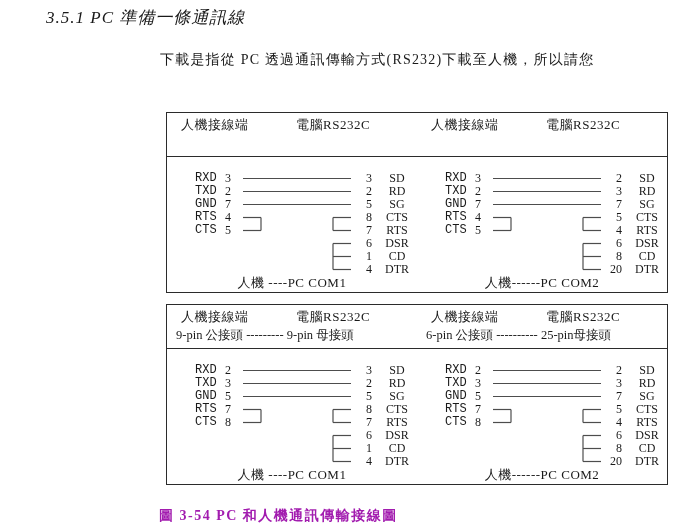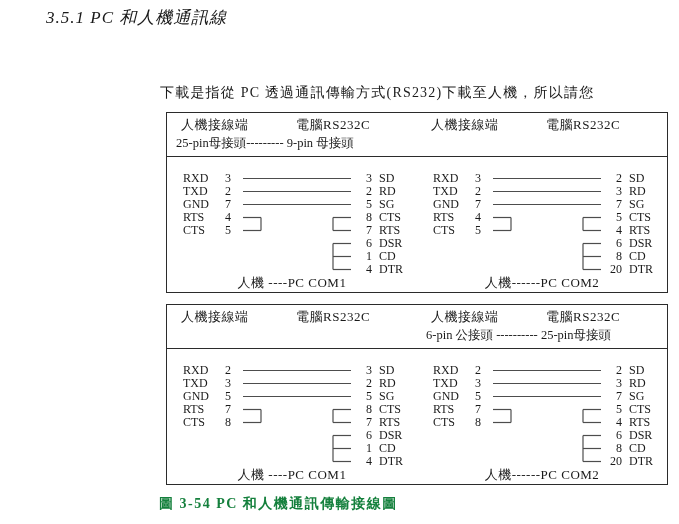--- a/index.html
+++ b/index.html
@@ -4,60 +4,59 @@
 <style>
   html,body { margin:0; padding:0; background:#fff; }
   .page {
     position:relative; width:679px; height:524px; background:#ffffff;
     font-family:"Liberation Serif", serif; color:#1a1a1a; overflow:hidden;
   }
   .doc-title {
     position:absolute; left:46px; top:6px;
     font-style:italic; font-size:17px; letter-spacing:1px; white-space:pre;
   }
-  .intro { position:absolute; left:160px; top:48px; font-size:14px; line-height:24px;margin-top:33px; }
+  .intro { position:absolute; left:160px; top:48px; font-size:14px; line-height:24px; }
   .intro div { letter-spacing:1.2px; white-space:pre; }
   .boxes { position:absolute; left:166px; top:112px; width:449px; }
   .wbox { border:1px solid #2b2b2b; display:flex; background:#fff; box-sizing:border-box; width:502px; }
   .wbox + .wbox { margin-top:11px; }
   .diagram { width:250px; position:relative; }
   .dg-header { height:43px; border-bottom:1px solid #2b2b2b; position:relative; font-size:13px; }
   .hmi-label   { position:absolute; left:14px;  top:3px;  letter-spacing:0.5px; }
   .pc-label    { position:absolute; left:129px; top:3px;  letter-spacing:0.5px; }
   .connector   { position:absolute; left:9px;   top:22px; font-size:12.5px; white-space:pre; }
   .dg-body { position:relative; height:135px; font-size:12px; }
   .wire-svg { position:absolute; left:0; top:0; }
   .prow { position:absolute; height:13px; line-height:13px; white-space:pre; }
-  .sigL { left:16px; width:36px; }
+  .sigL { left:28px; width:36px;font-family:Liberation Mono, monospace; }
   .pinL { left:58px; width:14px; }
   .pinR { left:184px; width:21px; text-align:right; }
-  .sigR { left:212px; width:36px; }
+  .sigR { left:212px; width:36px;text-align:center; }
   .bottom-label { position:absolute; left:0; top:117px; width:250px; text-align:center; font-size:13px; letter-spacing:0.5px; white-space:pre; }
   .caption {
     position:absolute; left:159px; top:495px;
     font-weight:bold; font-size:14px; letter-spacing:1.5px; white-space:pre;
   }
 </style>
 </head>
 <body>
 
 <div class="page" style="color: rgb(26, 26, 26);">
-  <div class="doc-title">3.5.1 PC 和人機通訊線</div>
+  <div class="doc-title">3.5.1 PC 準備一條通訊線</div>
 
   <div class="intro">
     <div>下載是指從 PC 透過通訊傳輸方式(RS232)下載至人機，所以請您</div>
   </div>
 
   <div class="boxes">
       <div class="wbox">
         <div class="diagram">
           <div class="dg-header">
             <span class="hmi-label">人機接線端</span>
             <span class="pc-label">電腦RS232C</span>
-            <span class="connector">25-pin母接頭--------- 9-pin 母接頭</span>
           </div>
           <div class="dg-body">
             <svg width="250" height="135" class="wire-svg">
               <line x1="76" y1="21.5" x2="184" y2="21.5" stroke="#4d4d4d" stroke-width="1.2"></line>
               <line x1="76" y1="34.5" x2="184" y2="34.5" stroke="#4d4d4d" stroke-width="1.2"></line>
               <line x1="76" y1="47.5" x2="184" y2="47.5" stroke="#4d4d4d" stroke-width="1.2"></line>
               <line x1="76" y1="60.5" x2="94" y2="60.5" stroke="#4d4d4d" stroke-width="1.2"></line>
               <line x1="94" y1="60.5" x2="94" y2="73.5" stroke="#4d4d4d" stroke-width="1.2"></line>
               <line x1="94" y1="73.5" x2="76" y2="73.5" stroke="#4d4d4d" stroke-width="1.2"></line>
               <line x1="166" y1="60.5" x2="166" y2="73.5" stroke="#4d4d4d" stroke-width="1.2"></line>
@@ -146,20 +145,21 @@
             <div class="prow sigR" style="top: 106px;">DTR</div>
             <div class="bottom-label">人機------PC COM2</div>
           </div>
         </div>
       </div>
       <div class="wbox">
         <div class="diagram">
           <div class="dg-header">
             <span class="hmi-label">人機接線端</span>
             <span class="pc-label">電腦RS232C</span>
+            <span class="connector">9-pin 公接頭 --------- 9-pin 母接頭</span>
           </div>
           <div class="dg-body">
             <svg width="250" height="135" class="wire-svg">
               <line x1="76" y1="21.5" x2="184" y2="21.5" stroke="#4d4d4d" stroke-width="1.2"></line>
               <line x1="76" y1="34.5" x2="184" y2="34.5" stroke="#4d4d4d" stroke-width="1.2"></line>
               <line x1="76" y1="47.5" x2="184" y2="47.5" stroke="#4d4d4d" stroke-width="1.2"></line>
               <line x1="76" y1="60.5" x2="94" y2="60.5" stroke="#4d4d4d" stroke-width="1.2"></line>
               <line x1="94" y1="60.5" x2="94" y2="73.5" stroke="#4d4d4d" stroke-width="1.2"></line>
               <line x1="94" y1="73.5" x2="76" y2="73.5" stroke="#4d4d4d" stroke-width="1.2"></line>
               <line x1="166" y1="60.5" x2="166" y2="73.5" stroke="#4d4d4d" stroke-width="1.2"></line>
@@ -246,14 +246,14 @@
             <div class="prow pinR" style="top: 93px;">8</div>
             <div class="prow sigR" style="top: 93px;">CD</div>
             <div class="prow pinR" style="top: 106px;">20</div>
             <div class="prow sigR" style="top: 106px;">DTR</div>
             <div class="bottom-label">人機------PC COM2</div>
           </div>
         </div>
       </div>
     </div>
 
-  <div class="caption" style="color: #15803d;">圖 3-54 PC 和人機通訊傳輸接線圖</div>
+  <div class="caption" style="color: #a21caf; margin-top: 12px;">圖 3-54 PC 和人機通訊傳輸接線圖</div>
 </div>
 
 </body></html>

